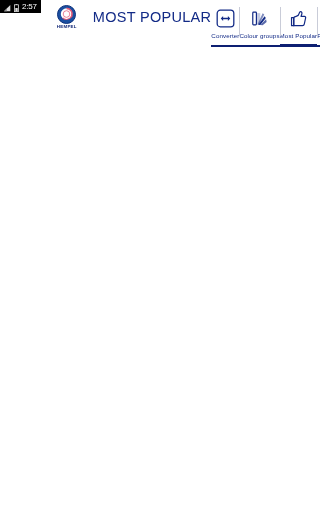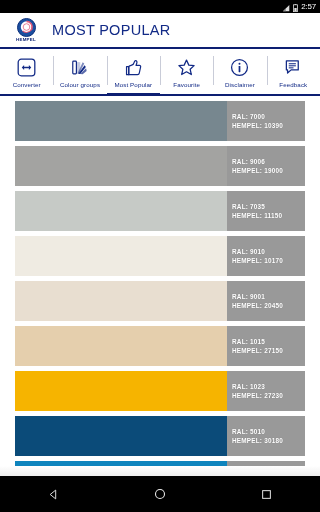--- a/index.html
+++ b/index.html
@@ -7,21 +7,21 @@
     width: 320px; height: 512px;
     font-family: "Liberation Sans", sans-serif;
     background: #ffffff;
     overflow: hidden;
   }
   #app {
     position: relative;
     width: 320px; height: 512px;
     background: #ffffff;
     display: flex;
-    flex-direction: column;
+    flex-direction: row;
   }
 
   
   .statusbar {
     height: 13px;
     background: #000000;
     display: flex;
     align-items: center;
     justify-content: flex-end;
     padding: 0 4px;

